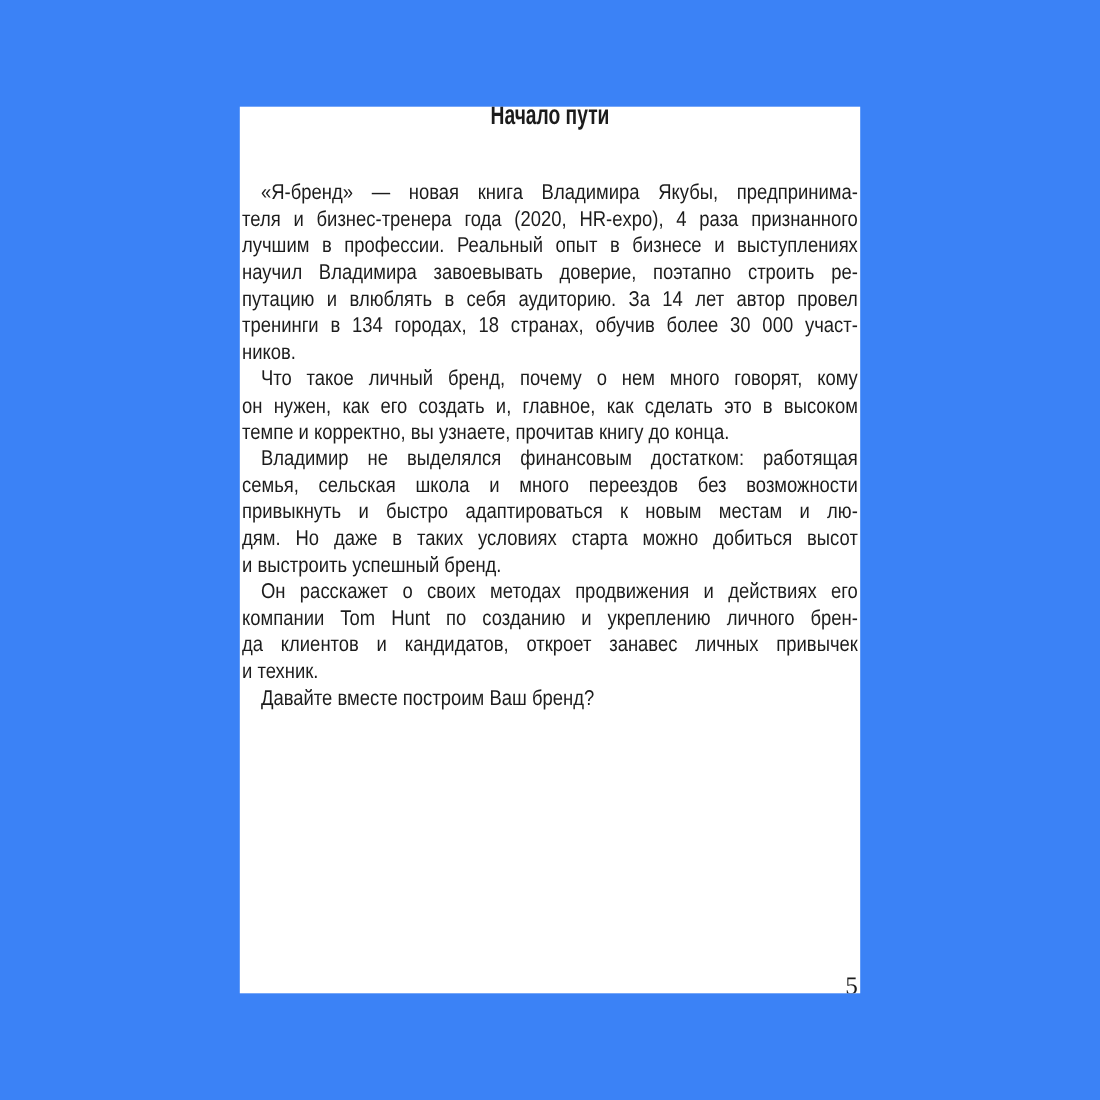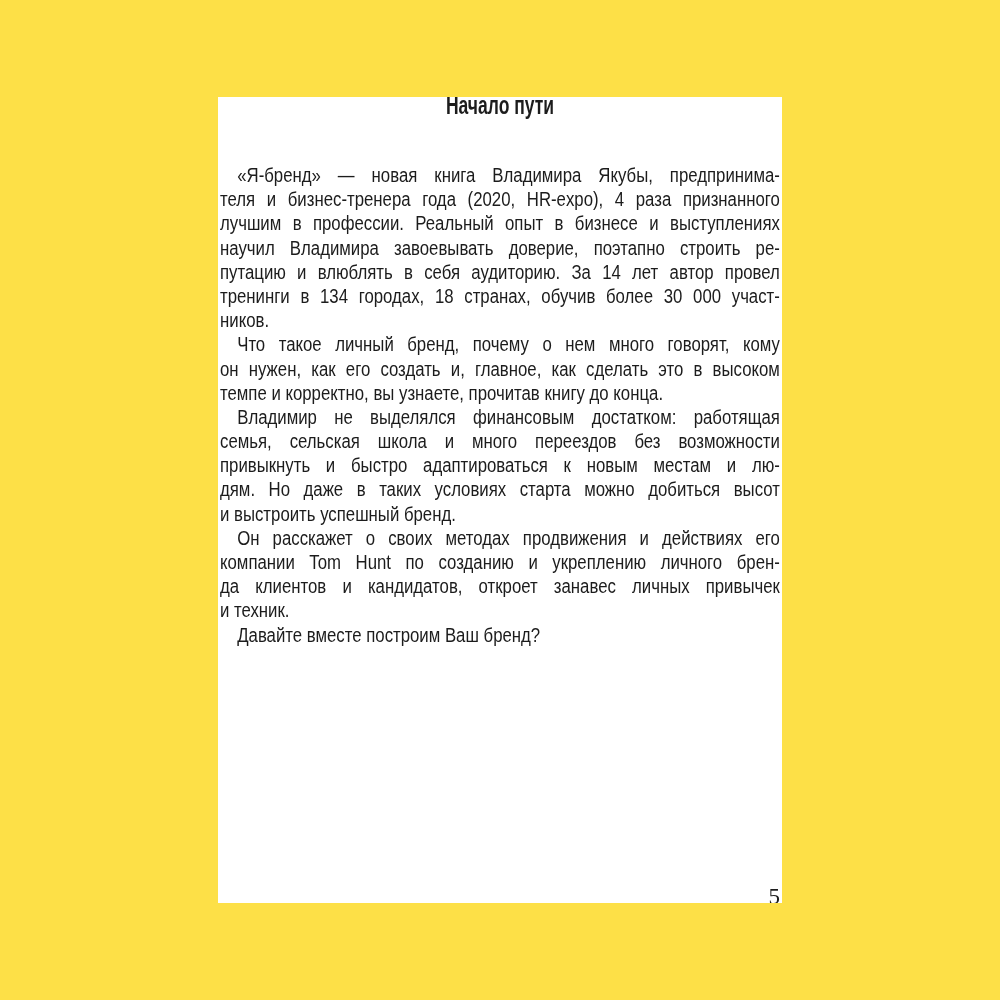--- a/index.html
+++ b/index.html
@@ -3,21 +3,21 @@
 <meta charset="utf-8">
 <style>
   html, body {
     margin: 0;
     padding: 0;
   }
   .stage {
     position: relative;
     width: 1000px;
     height: 1000px;
-    background: #fde047;
+    background: #3b82f6;
     overflow: hidden;
     font-family: "Liberation Sans", sans-serif;
   }
   .book-page {
     position: absolute;
     left: 218px;
     top: 97px;
     width: 564px;
     height: 806px;
     background: #ffffff;

